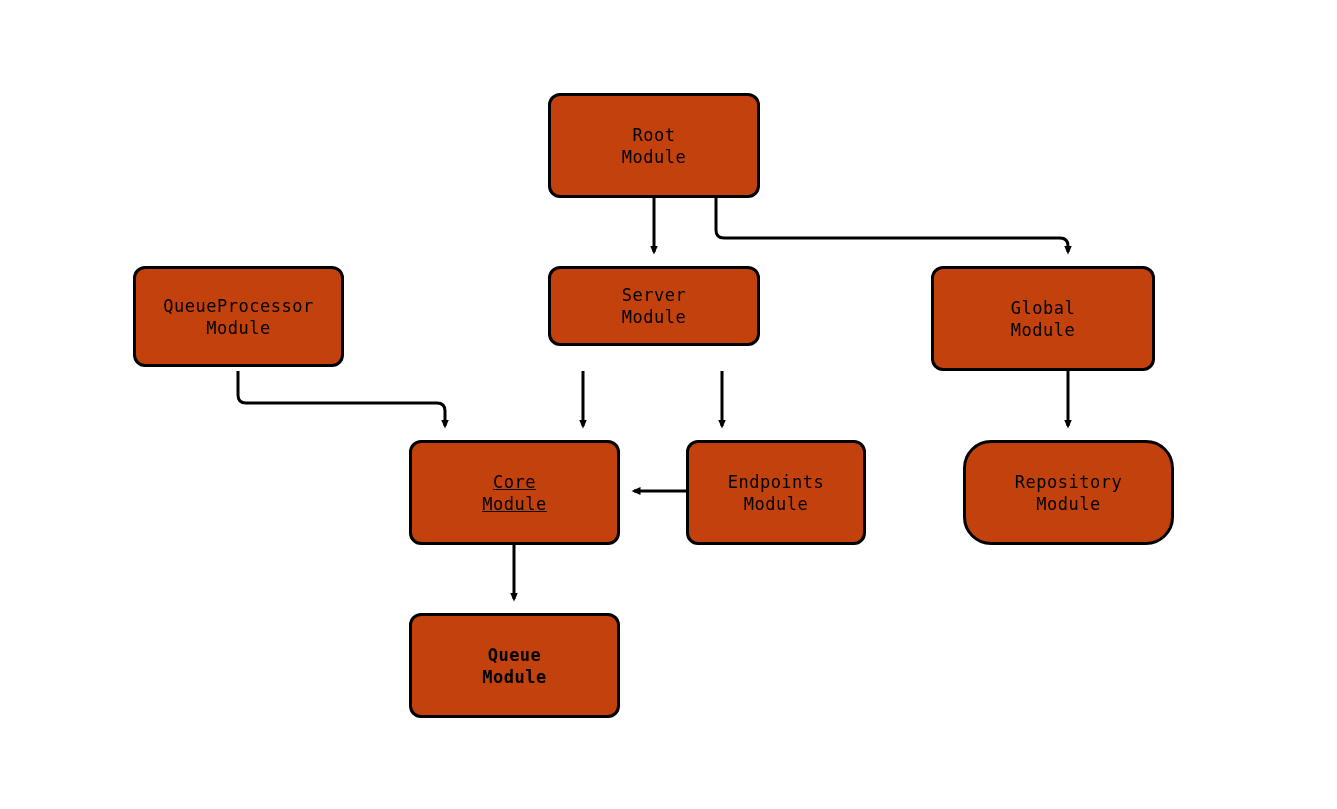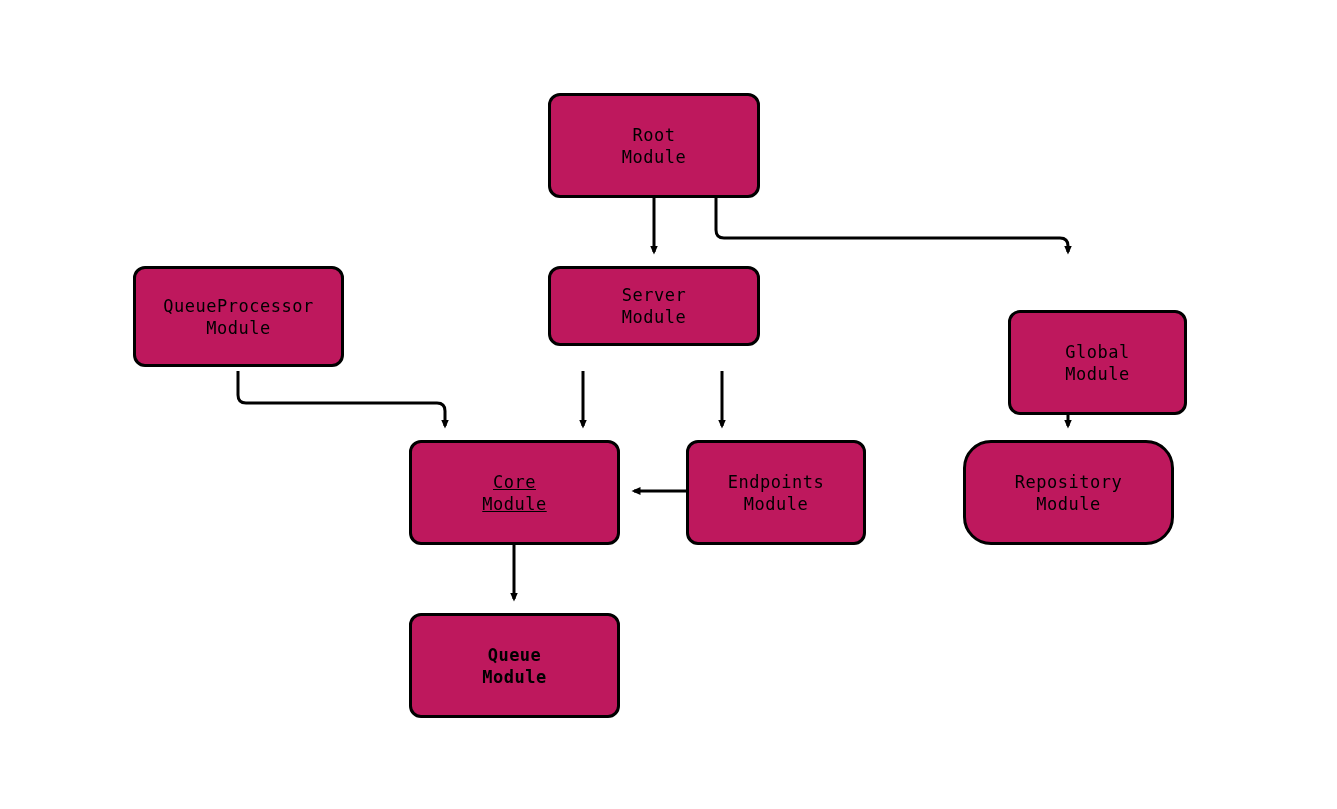--- a/index.html
+++ b/index.html
@@ -24,21 +24,21 @@
     left: 0;
     top: 0;
     width: 1337px;
     height: 809px;
   }
   .node {
     position: absolute;
     box-sizing: border-box;
     border: 3px solid #000000;
     border-radius: 12px;
-    background: #be185d;
+    background: #c2410c;
     display: flex;
     flex-direction: column;
     align-items: center;
     justify-content: center;
     color: #000000;
     font-size: 17px;
     line-height: 22px;
     letter-spacing: 0.5px;
     z-index: 2;
   }
@@ -101,21 +101,21 @@
   <div class="node" style="left:133px; top:266px; width:211px; height:101px;">
     <span class="line1">QueueProcessor</span>
     <span class="line2">Module</span>
   </div>
 
   <div class="node" style="left:548px; top:266px; width:212px; height:80px;">
     <span class="line1">Server</span>
     <span class="line2">Module</span>
   </div>
 
-  <div class="node" style="left:1008px; top:266px; width:179px; height:105px;margin-top:44px;">
+  <div class="node" style="left:931px; top:266px; width:224px; height:105px;">
     <span class="line1">Global</span>
     <span class="line2">Module</span>
   </div>
 
   <div class="node" style="left:409px; top:440px; width:211px; height:105px;text-decoration:underline;">
     <span class="line1">Core</span>
     <span class="line2">Module</span>
   </div>
 
   <div class="node" style="left:686px; top:440px; width:180px; height:105px;">

